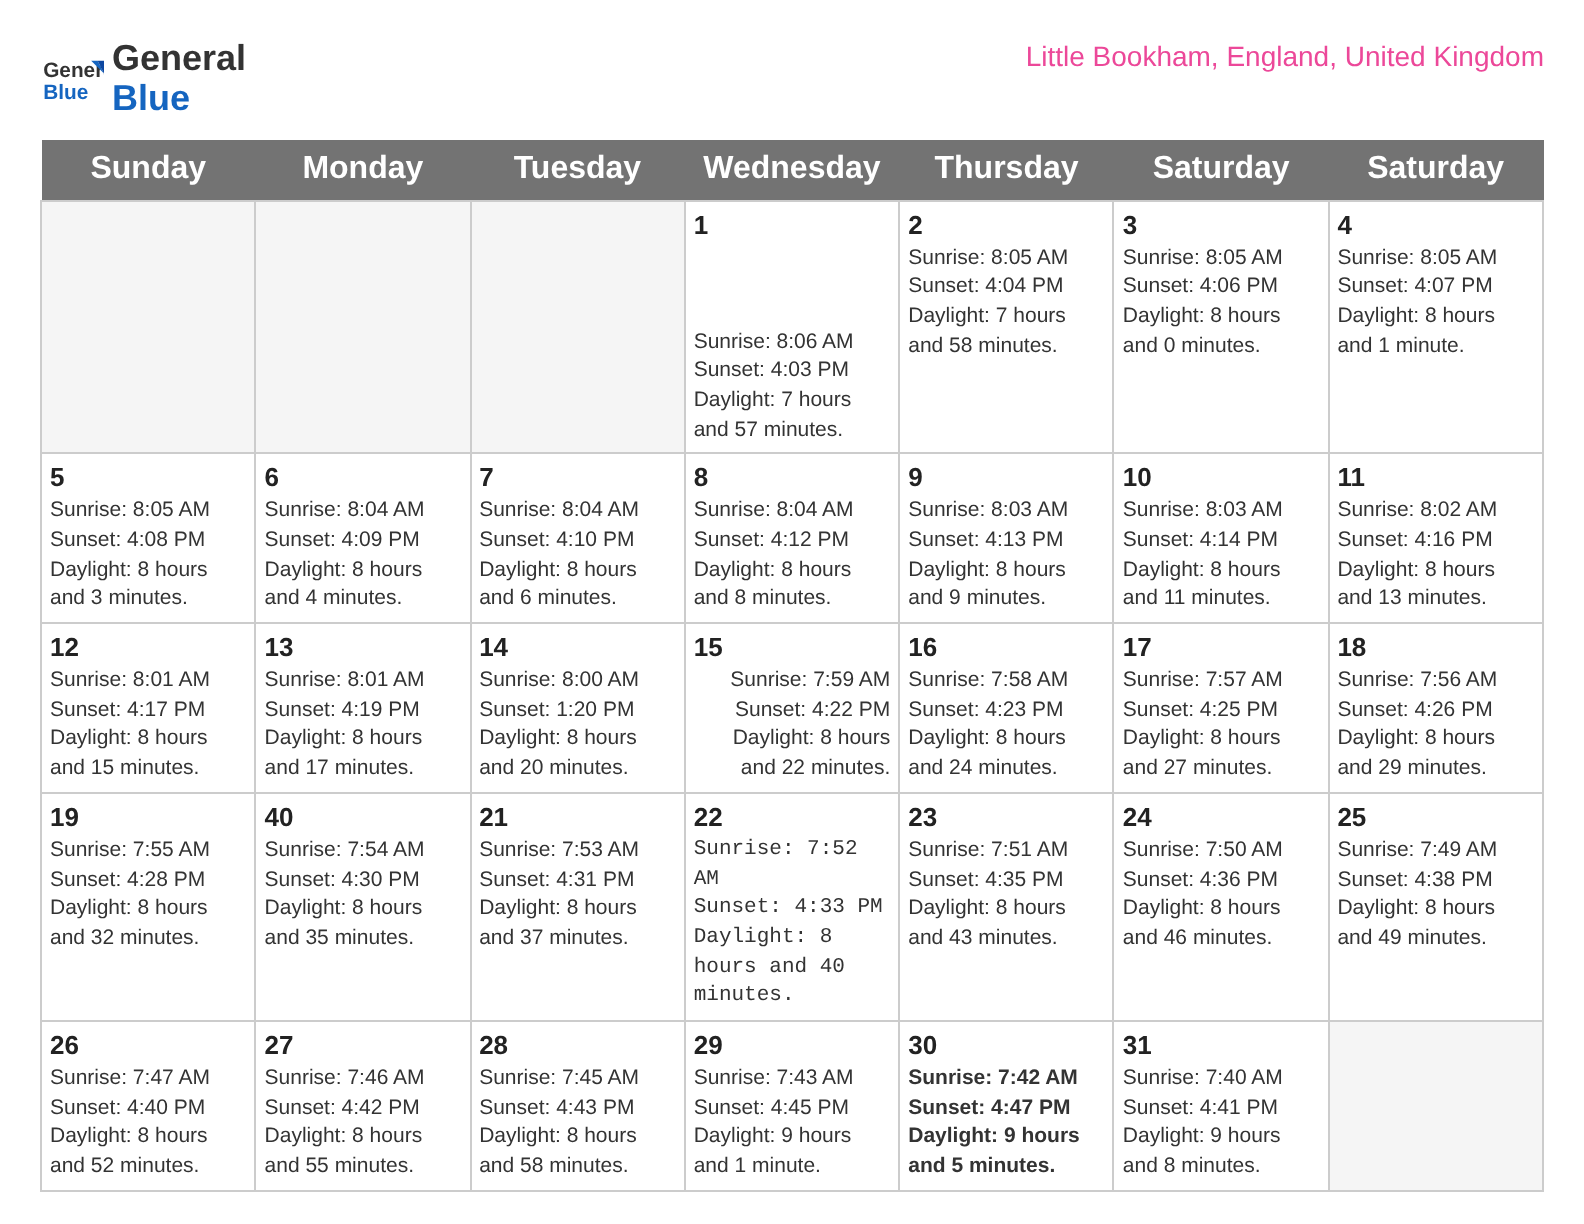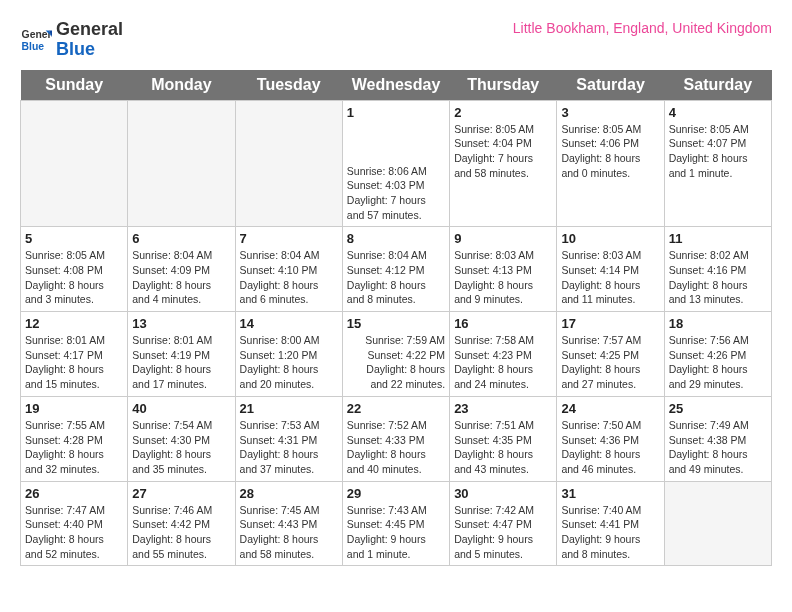--- a/index.html
+++ b/index.html
@@ -244,21 +244,21 @@
 Daylight: 8 hours and 35 minutes.</div>
         </td>
         <td>
           <div class="day-num">21</div>
           <div class="day-info" style="white-space: pre-line;">Sunrise: 7:53 AM
 Sunset: 4:31 PM
 Daylight: 8 hours and 37 minutes.</div>
         </td>
         <td>
           <div class="day-num">22</div>
-          <div class="day-info" style="white-space: pre-line;">Sunrise: 7:52 AM
+          <div class="day-info" style="white-space: pre-line; font-family: Liberation Mono, monospace;">Sunrise: 7:52 AM
 Sunset: 4:33 PM
 Daylight: 8 hours and 40 minutes.</div>
         </td>
         <td>
           <div class="day-num">23</div>
           <div class="day-info" style="white-space: pre-line;">Sunrise: 7:51 AM
 Sunset: 4:35 PM
 Daylight: 8 hours and 43 minutes.</div>
         </td>
         <td>
@@ -294,21 +294,21 @@
 Daylight: 8 hours and 58 minutes.</div>
         </td>
         <td>
           <div class="day-num">29</div>
           <div class="day-info" style="white-space: pre-line;">Sunrise: 7:43 AM
 Sunset: 4:45 PM
 Daylight: 9 hours and 1 minute.</div>
         </td>
         <td>
           <div class="day-num">30</div>
-          <div class="day-info" style="white-space: pre-line;">Sunrise: 7:42 AM
+          <div class="day-info" style="white-space: pre-line; font-weight: bold;">Sunrise: 7:42 AM
 Sunset: 4:47 PM
 Daylight: 9 hours and 5 minutes.</div>
         </td>
         <td>
           <div class="day-num">31</div>
           <div class="day-info" style="white-space: pre-line;">Sunrise: 7:40 AM
 Sunset: 4:41 PM
 Daylight: 9 hours and 8 minutes.</div>
         </td>
         <td class="empty"></td>

